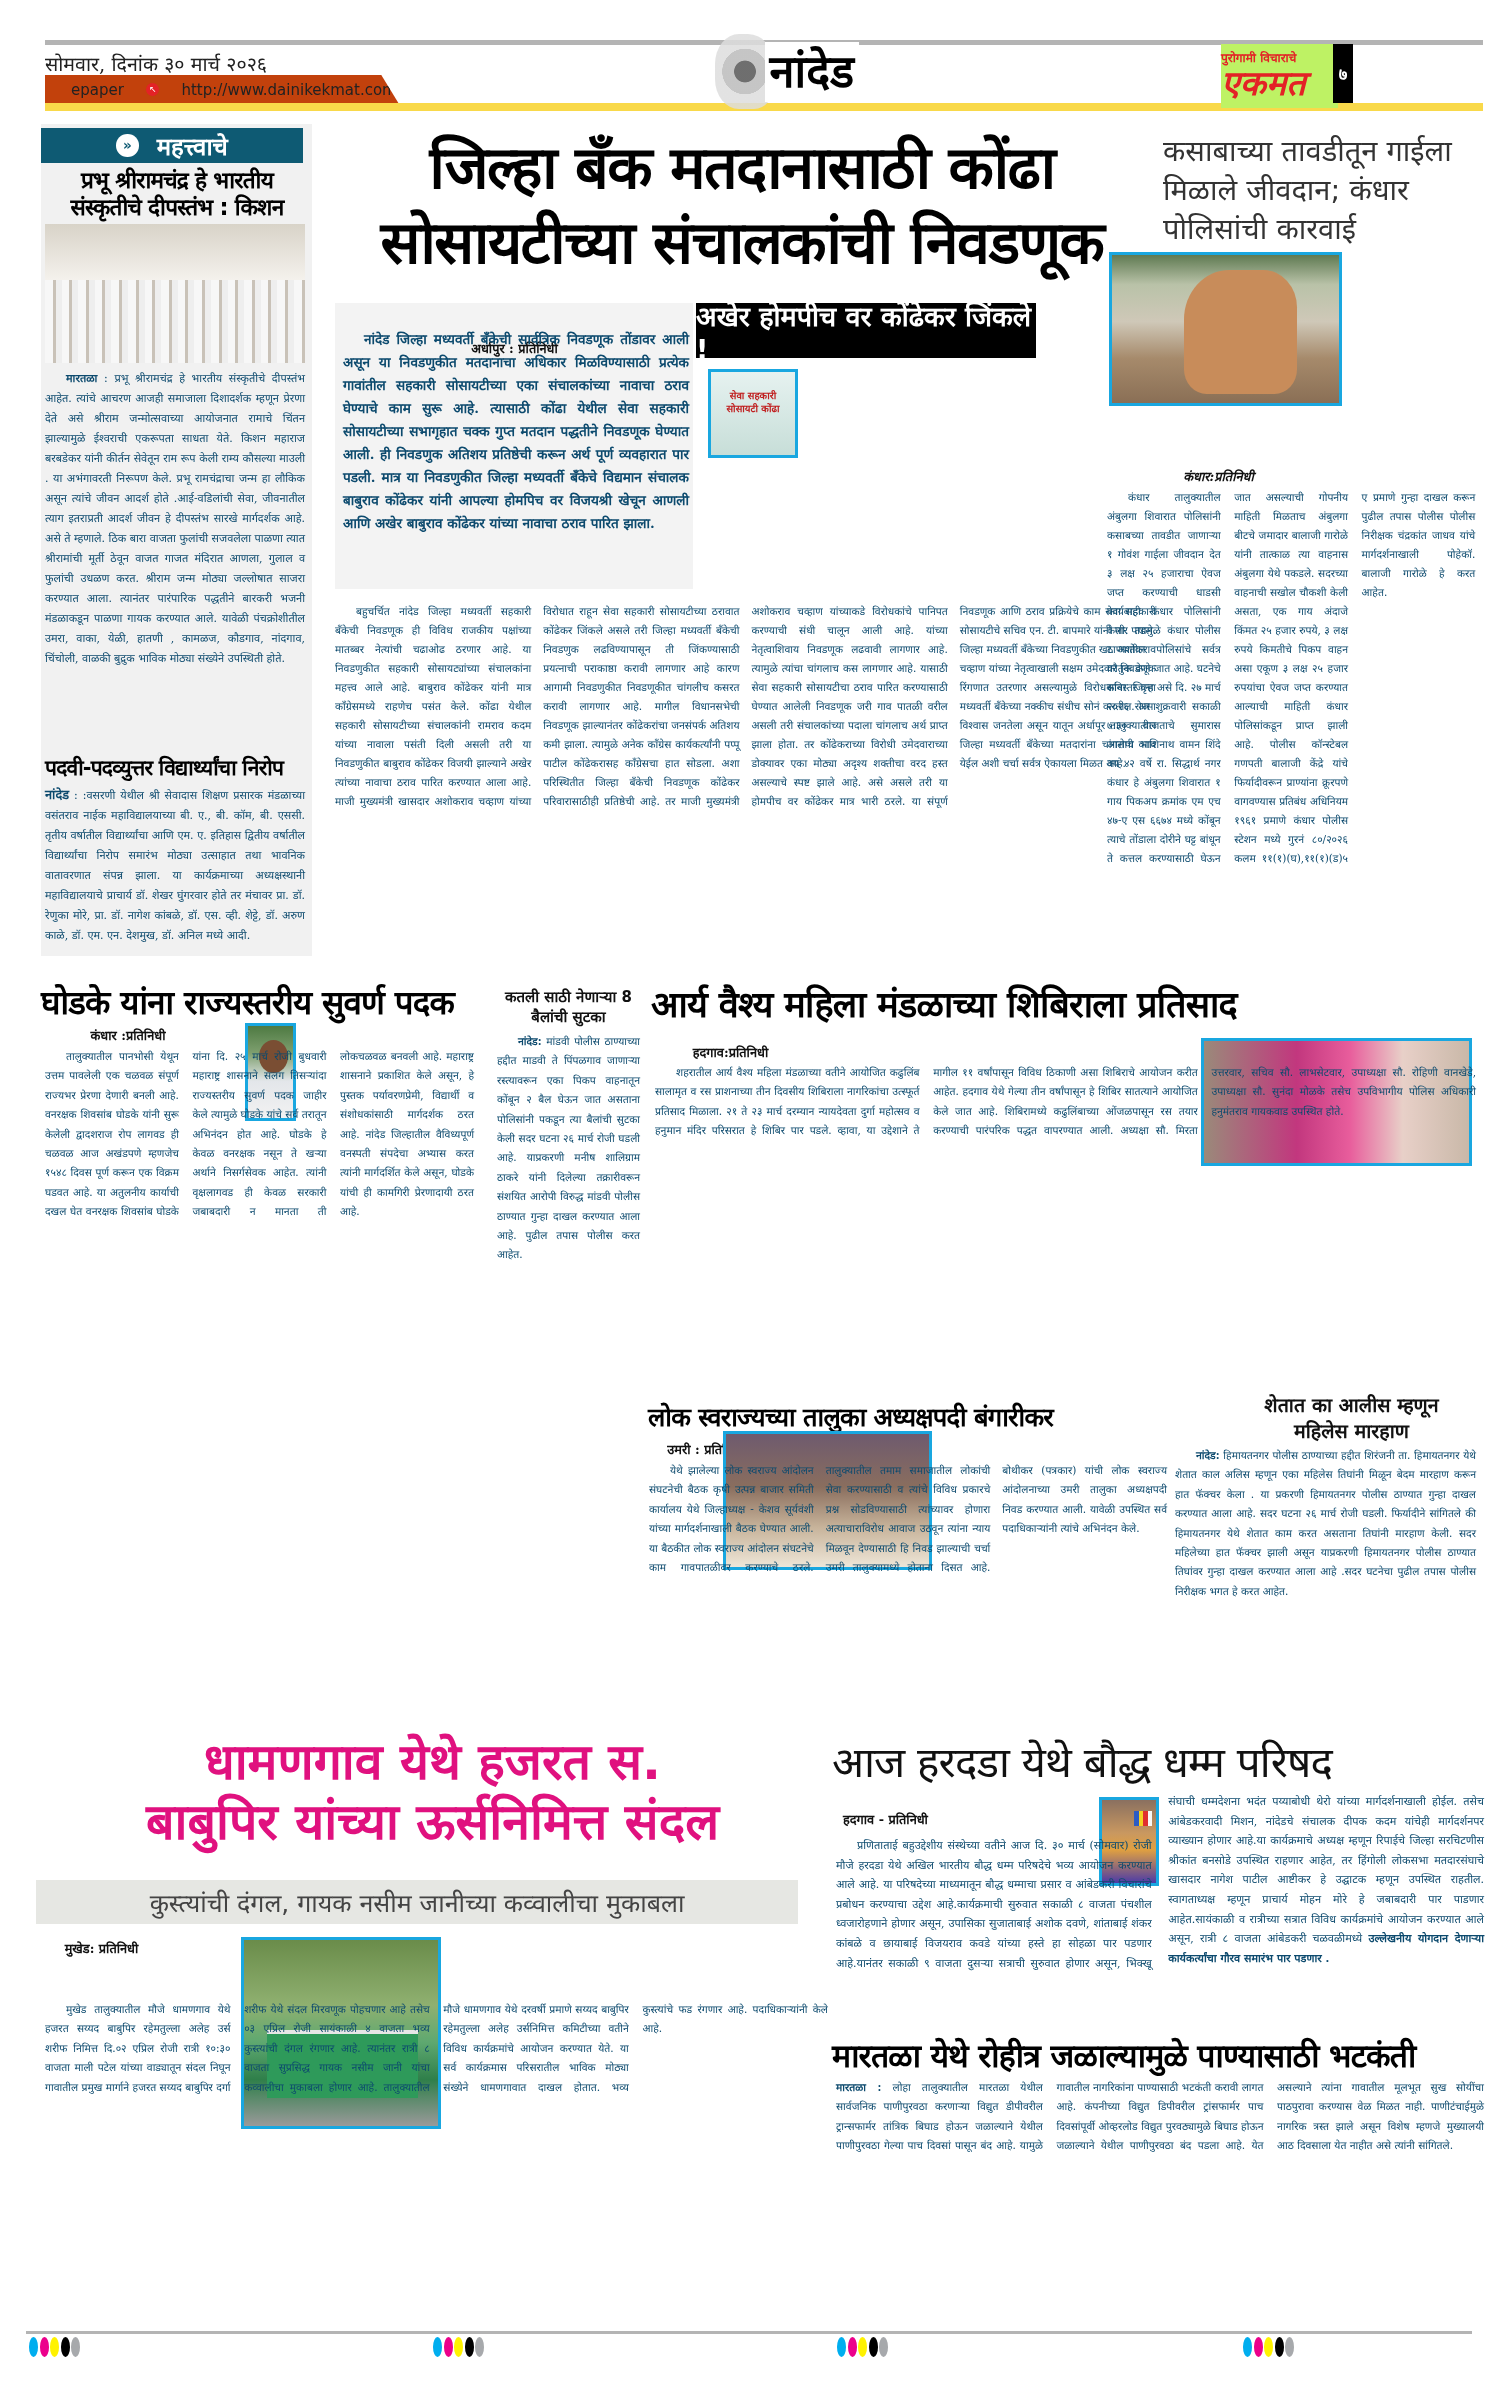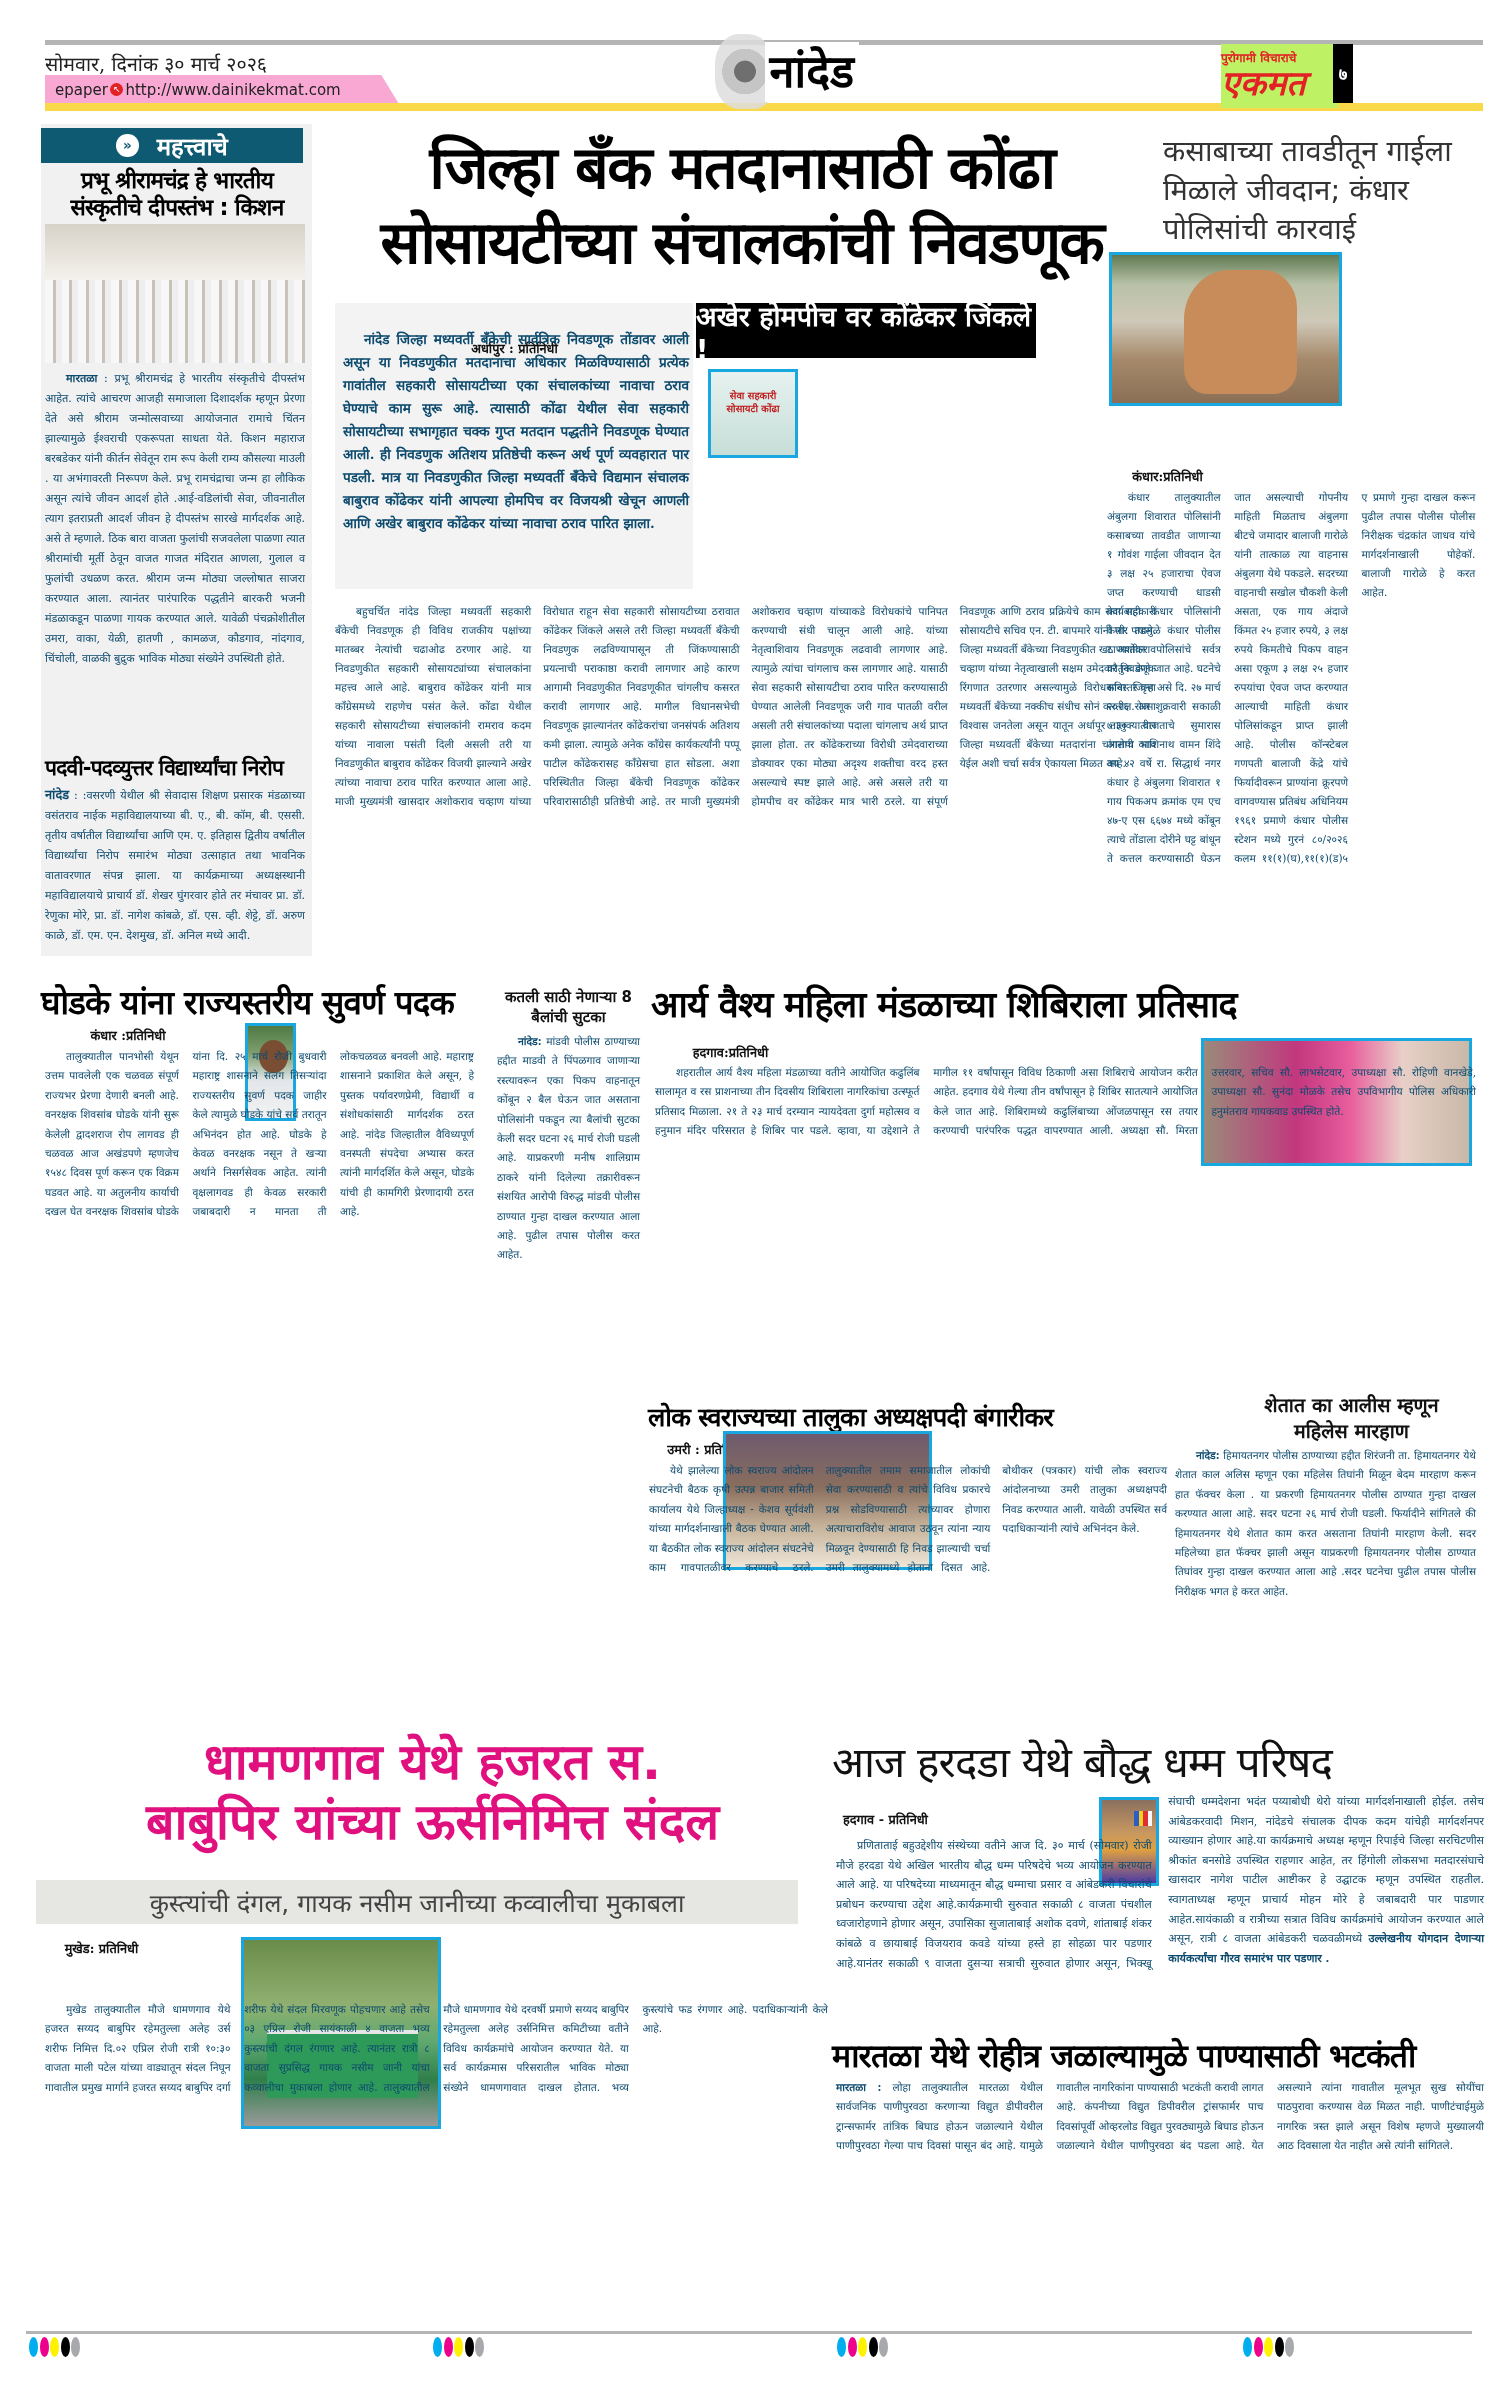--- a/index.html
+++ b/index.html
@@ -16,21 +16,21 @@
   .cols3 { column-count: 3; column-gap: 15px; }
   .cols4 { column-count: 4; column-gap: 15px; }
   .cmyk { display: flex; gap: 1.5px; }
   .cmyk span { width: 9px; height: 20.3px; border-radius: 50%; display: block; }
 </style>
 </head>
 <body>
 
 <div class="abs grayline" style="left:45px; top:40px; width:1438px;"></div>
 <div class="abs" style="left:45px; top:50px; font-family:'DejaVu Serif',serif; font-size:19.6px; color:#222;">सोमवार, दिनांक ३० मार्च २०२६</div>
-<div class="abs" style="left:45px; top:75px; width:354px; height:29px; background:#f9a8d4; clip-path:polygon(0 0,95% 0,100% 100%,0 100%); display:flex; align-items:center; padding-left:10px; gap:2px; font-size:15px; color:#222;">
+<div class="abs" style="left:45px; top:75px; width:354px; height:29px; background:#c2410c; clip-path:polygon(0 0,95% 0,100% 100%,0 100%); display:flex; align-items:center; padding-left:26px; gap:22px; font-size:15px; color:#222;">
   <span>epaper</span>
   <span style="display:inline-block; width:13.6px; height:13.6px; border-radius:50%; background:#e32226; color:#fff; font-size:9px; line-height:13.6px; text-align:center;">↖</span>
   <a style="color:#222; text-decoration:none;">http://www.dainikekmat.com</a>
 </div>
 <div class="abs yelline" style="left:45px; top:103px; width:1438px;"></div>
 <div class="abs" style="left:715px; top:34px; width:60px; height:75px; background:radial-gradient(circle at 50% 50%, #555 0 10.5px, #bbb 11.3px 22.6px, #ddd 23px); border-radius:40% 45% 35% 40%; opacity:.85;"></div>
 <div class="abs" style="left:765px; top:42px; font-family:'DejaVu Sans',sans-serif; font-weight:900; font-size:45px; line-height:60px; color:#000; background:#fff; padding:0 4.5px;">नांदेड</div>
 <div class="abs" style="left:1221px; top:44px; width:117px; height:64px; background:#bef264; text-align:left;">
   <div style="color:#e32226; font-weight:700; font-size:12px; margin-top:4.5px;">पुरोगामी विचाराचे</div>
   <div style="color:#e32226; font-weight:900; font-size:34px; line-height:35px; font-style:italic;">एकमत</div>
@@ -68,21 +68,21 @@
   <div style="font-size:9.8px; color:#c02020; font-weight:700; padding:16.6px 3px; text-align:center;">सेवा सहकारी सोसायटी कोंढा</div>
 </div>
 <div class="abs body-text cols4" style="left:335px; top:602px; width:821px; height:286px; font-size:10.5px; line-height:19px; column-gap:12px;">
   <p>बहुचर्चित नांदेड जिल्हा मध्यवर्ती सहकारी बँकेची निवडणूक ही विविध राजकीय पक्षांच्या मातब्बर नेत्यांची चढाओढ ठरणार आहे. या निवडणुकीत सहकारी सोसायट्यांच्या संचालकांना महत्त्व आले आहे. बाबुराव कोंढेकर यांनी मात्र कॉंग्रेसमध्ये राहणेच पसंत केले. कोंढा येथील सहकारी सोसायटीच्या संचालकांनी रामराव कदम यांच्या नावाला पसंती दिली असली तरी या निवडणुकीत बाबुराव कोंढेकर विजयी झाल्याने अखेर त्यांच्या नावाचा ठराव पारित करण्यात आला आहे. माजी मुख्यमंत्री खासदार अशोकराव चव्हाण यांच्या विरोधात राहून सेवा सहकारी सोसायटीच्या ठरावात कोंढेकर जिंकले असले तरी जिल्हा मध्यवर्ती बँकेची निवडणुक लढविण्यापासून ती जिंकण्यासाठी प्रयत्नाची पराकाष्ठा करावी लागणार आहे कारण आगामी निवडणुकीत निवडणूकीत चांगलीच कसरत करावी लागणार आहे. मागील विधानसभेची निवडणूक झाल्यानंतर कोंढेकरांचा जनसंपर्क अतिशय कमी झाला. त्यामुळे अनेक कॉंग्रेस कार्यकर्त्यांनी पप्पू पाटील कोंढेकरासह कॉंग्रेसचा हात सोडला. अशा परिस्थितीत जिल्हा बँकेची निवडणूक कोंढेकर परिवारासाठीही प्रतिष्ठेची आहे. तर माजी मुख्यमंत्री अशोकराव चव्हाण यांच्याकडे विरोधकांचे पानिपत करण्याची संधी चालून आली आहे. यांच्या नेतृत्वाशिवाय निवडणूक लढवावी लागणार आहे. त्यामुळे त्यांचा चांगलाच कस लागणार आहे. यासाठी सेवा सहकारी सोसायटीचा ठराव पारित करण्यासाठी घेण्यात आलेली निवडणूक जरी गाव पातळी वरील असली तरी संचालकांच्या पदाला चांगलाच अर्थ प्राप्त झाला होता. तर कोंढेकराच्या विरोधी उमेदवाराच्या डोक्यावर एका मोठ्या अदृश्य शक्तीचा वरद हस्त असल्याचे स्पष्ट झाले आहे. असे असले तरी या होमपीच वर कोंढेकर मात्र भारी ठरले. या संपूर्ण निवडणूक आणि ठराव प्रक्रियेचे काम सेवा सहकारी सोसायटीचे सचिव एन. टी. बापमारे यांनी पार पाडले. जिल्हा मध्यवर्ती बँकेच्या निवडणुकीत खा. अशोकराव चव्हाण यांच्या नेतृत्वाखाली सक्षम उमेदवार निवडणूक रिंगणात उतरणार असल्यामुळे विरोधकांना जिल्हा मध्यवर्ती बँकेच्या नक्कीच संधीच सोनं करतील. असा विश्वास जनतेला असून यातून अर्धापूर तालुक्यातील जिल्हा मध्यवर्ती बँकेच्या मतदारांना चांगलाच भाव येईल अशी चर्चा सर्वत्र ऐकायला मिळत आहे.</p>
 </div>
 
 <div class="abs" style="left:1163px; top:132px; width:316px; font-size:29px; line-height:39px; color:#333; font-family:'DejaVu Sans',sans-serif;">कसाबाच्या तावडीतून गाईला मिळाले जीवदान; कंधार पोलिसांची कारवाई</div>
 <div class="abs photo" style="left:1109px; top:252px; width:233px; height:154px; background:linear-gradient(180deg,#5f7a52 0%,#b9c2a8 20%,#cfc8b8 45%,#a68a6b 70%,#8a6f55 100%);">
   <div style="position:absolute; left:72px; top:15px; width:113px; height:124px; background:#c88c5a; border-radius:40% 30% 20% 20%;"></div>
 </div>
-<div class="abs dateline" style="left:1111px; top:467px; width:113px;">कंधार:प्रतिनिधी</div>
+<div class="abs dateline" style="left:1162px; top:467px; width:113px;font-style:italic;">कंधार:प्रतिनिधी</div>
 <div class="abs body-text cols2" style="left:1107px; top:488px; width:241px; height:395px; font-size:10.5px; line-height:19px; column-gap:13.6px;">
   <p>कंधार तालुक्यातील अंबुलगा शिवारात पोलिसांनी कसाबच्या तावडीत जाणाऱ्या १ गोवंश गाईला जीवदान देत ३ लक्ष २५ हजाराचा ऐवज जप्त करण्याची धाडसी कार्यवाही कंधार पोलिसांनी केली. त्यामुळे कंधार पोलीस ठाण्यातील पोलिसांचे सर्वत्र कौतुक केले जात आहे. घटनेचे सविस्तर वृत्त असे दि. २७ मार्च २०२६ रोज शुक्रवारी सकाळी ७:३० वाजताचे सुमारास आरोपी काशिनाथ वामन शिंदे वय ४२ वर्षे रा. सिद्धार्थ नगर कंधार हे अंबुलगा शिवारात १ गाय पिकअप क्रमांक एम एच ४७-ए एस ६६७४ मध्ये कोंबून त्याचे तोंडाला दोरीने घट्ट बांधून ते कत्तल करण्यासाठी घेऊन जात असल्याची गोपनीय माहिती मिळताच अंबुलगा बीटचे जमादार बालाजी गारोळे यांनी तात्काळ त्या वाहनास अंबुलगा येथे पकडले. सदरच्या वाहनाची सखोल चौकशी केली असता, एक गाय अंदाजे किंमत २५ हजार रुपये, ३ लक्ष रुपये किमतीचे पिकप वाहन असा एकूण ३ लक्ष २५ हजार रुपयांचा ऐवज जप्त करण्यात आल्याची माहिती कंधार पोलिसांकडून प्राप्त झाली आहे. पोलीस कॉन्स्टेबल गणपती बालाजी केंद्रे यांचे फिर्यादीवरून प्राण्यांना क्रूरपणे वागवण्यास प्रतिबंध अधिनियम १९६१ प्रमाणे कंधार पोलीस स्टेशन मध्ये गुरनं ८०/२०२६ कलम ११(१)(घ),११(१)(ड)५ ए प्रमाणे गुन्हा दाखल करून पुढील तपास पोलीस पोलीस निरीक्षक चंद्रकांत जाधव यांचे मार्गदर्शनाखाली पोहेकॉ. बालाजी गारोळे हे करत आहेत.</p>
 </div>
 
 <div class="abs head-bold" style="left:41px; top:979px; font-size:33px;">घोडके यांना राज्यस्तरीय सुवर्ण पदक</div>
 <div class="abs dateline" style="left:45px; top:1026px; width:166px;">कंधार :प्रतिनिधी</div>
 <div class="abs photo" style="left:245px; top:1023px; width:51px; height:98px; background:linear-gradient(180deg,#4e7a42 0%,#7fa070 30%,#e3e6ea 60%,#f2f2f2 100%);">
   <div style="position:absolute; left:10.5px; top:13.6px; width:29px; height:33px; border-radius:50%; background:#7a4e33;"></div>
 </div>
 <div class="abs body-text cols3" style="left:45px; top:1047px; width:429px; height:648px; font-size:10.5px; line-height:19.4px; column-gap:13.6px;">

